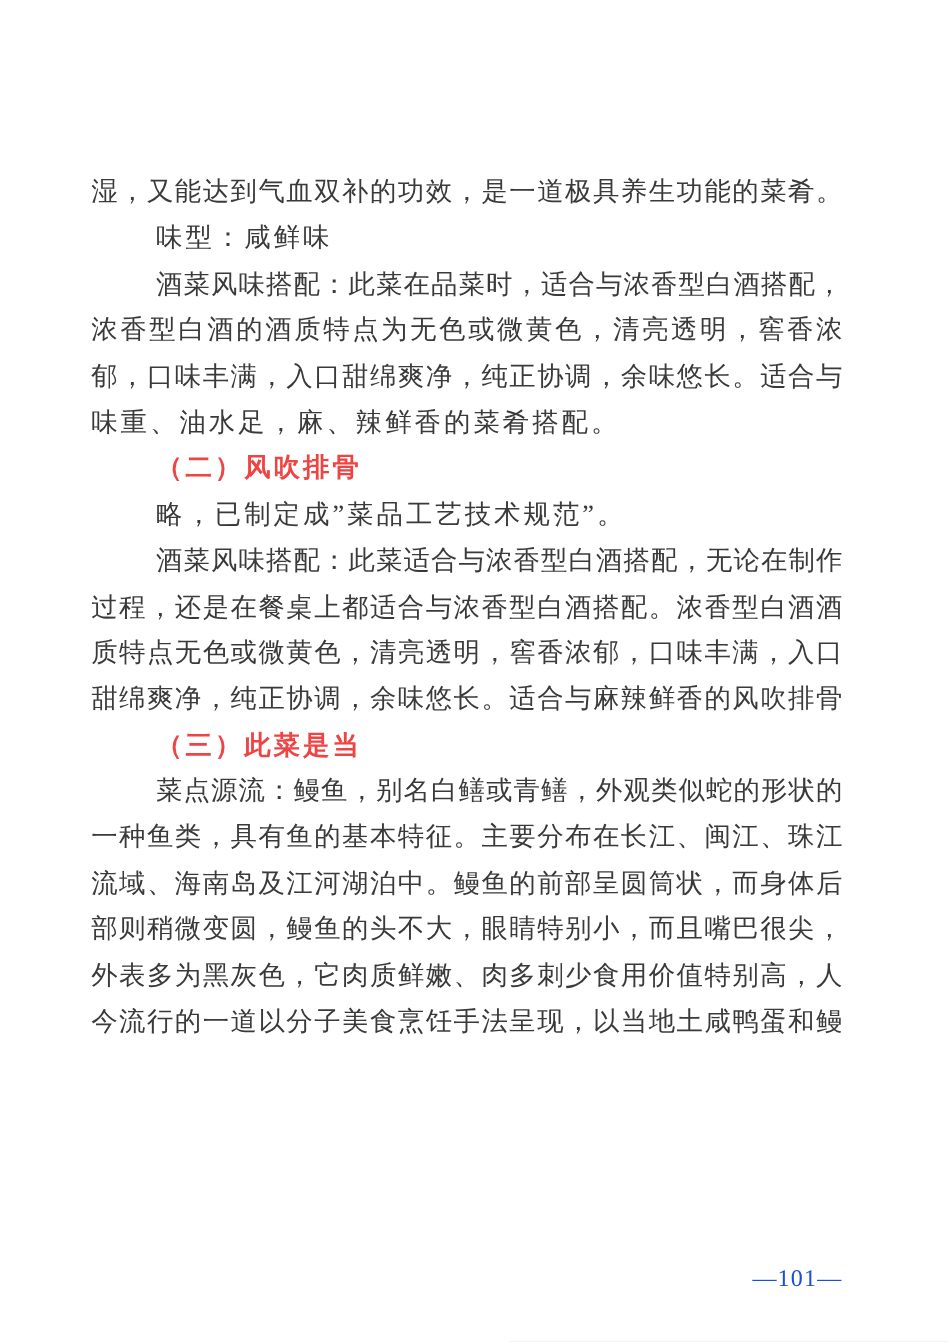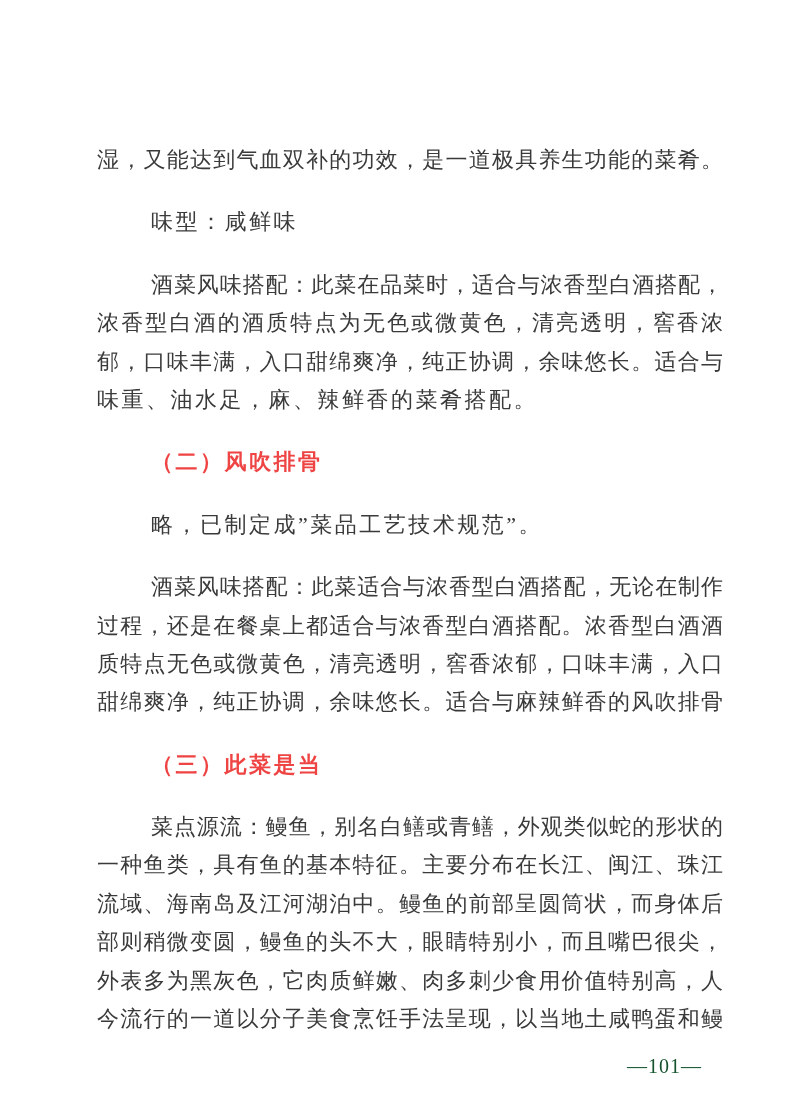--- a/index.html
+++ b/index.html
@@ -11,21 +11,21 @@
     position: relative;
     width: 790px;
     height: 1118px;
     margin: 0 auto;
     background: #ffffff;
     overflow: hidden;
     font-family: "Liberation Serif", "DejaVu Serif", serif;
   }
   .text-block {
     position: absolute;
-    left: 97px;
+    left: 76px;
     top: 141px;
     width: 626px;
   }
   .line {
     height: 38.4px;
     line-height: 38.4px;
     font-size: 22px;
     color: #3a3a3a;
     white-space: nowrap;
     overflow: visible;
@@ -34,33 +34,32 @@
     white-space: normal;
     text-align: justify;
     text-align-last: justify;
     text-justify: inter-character;
   }
   .line.nojustify {
     letter-spacing: 2.5px;
   }
   .line.indent {
     padding-left: 54px;
-    margin-top: 24px;
   }
   .line.heading {
     font-weight: bold;
     color: #ef4444;
   }
   .page-number {
     position: absolute;
     top: 1051px;
     right: 88px;
     font-size: 20px;
     line-height: 30px;
-    color: #14532d;
+    color: #1d4ed8;
     letter-spacing: 1px;
     font-family: "Liberation Serif", "DejaVu Serif", serif;
   }
 </style>
 </head>
 <body>
 
 <div class="page">
   <div class="text-block" id="text-block">
       <div class="line justify">湿，又能达到气血双补的功效，是一道极具养生功能的菜肴。</div>

